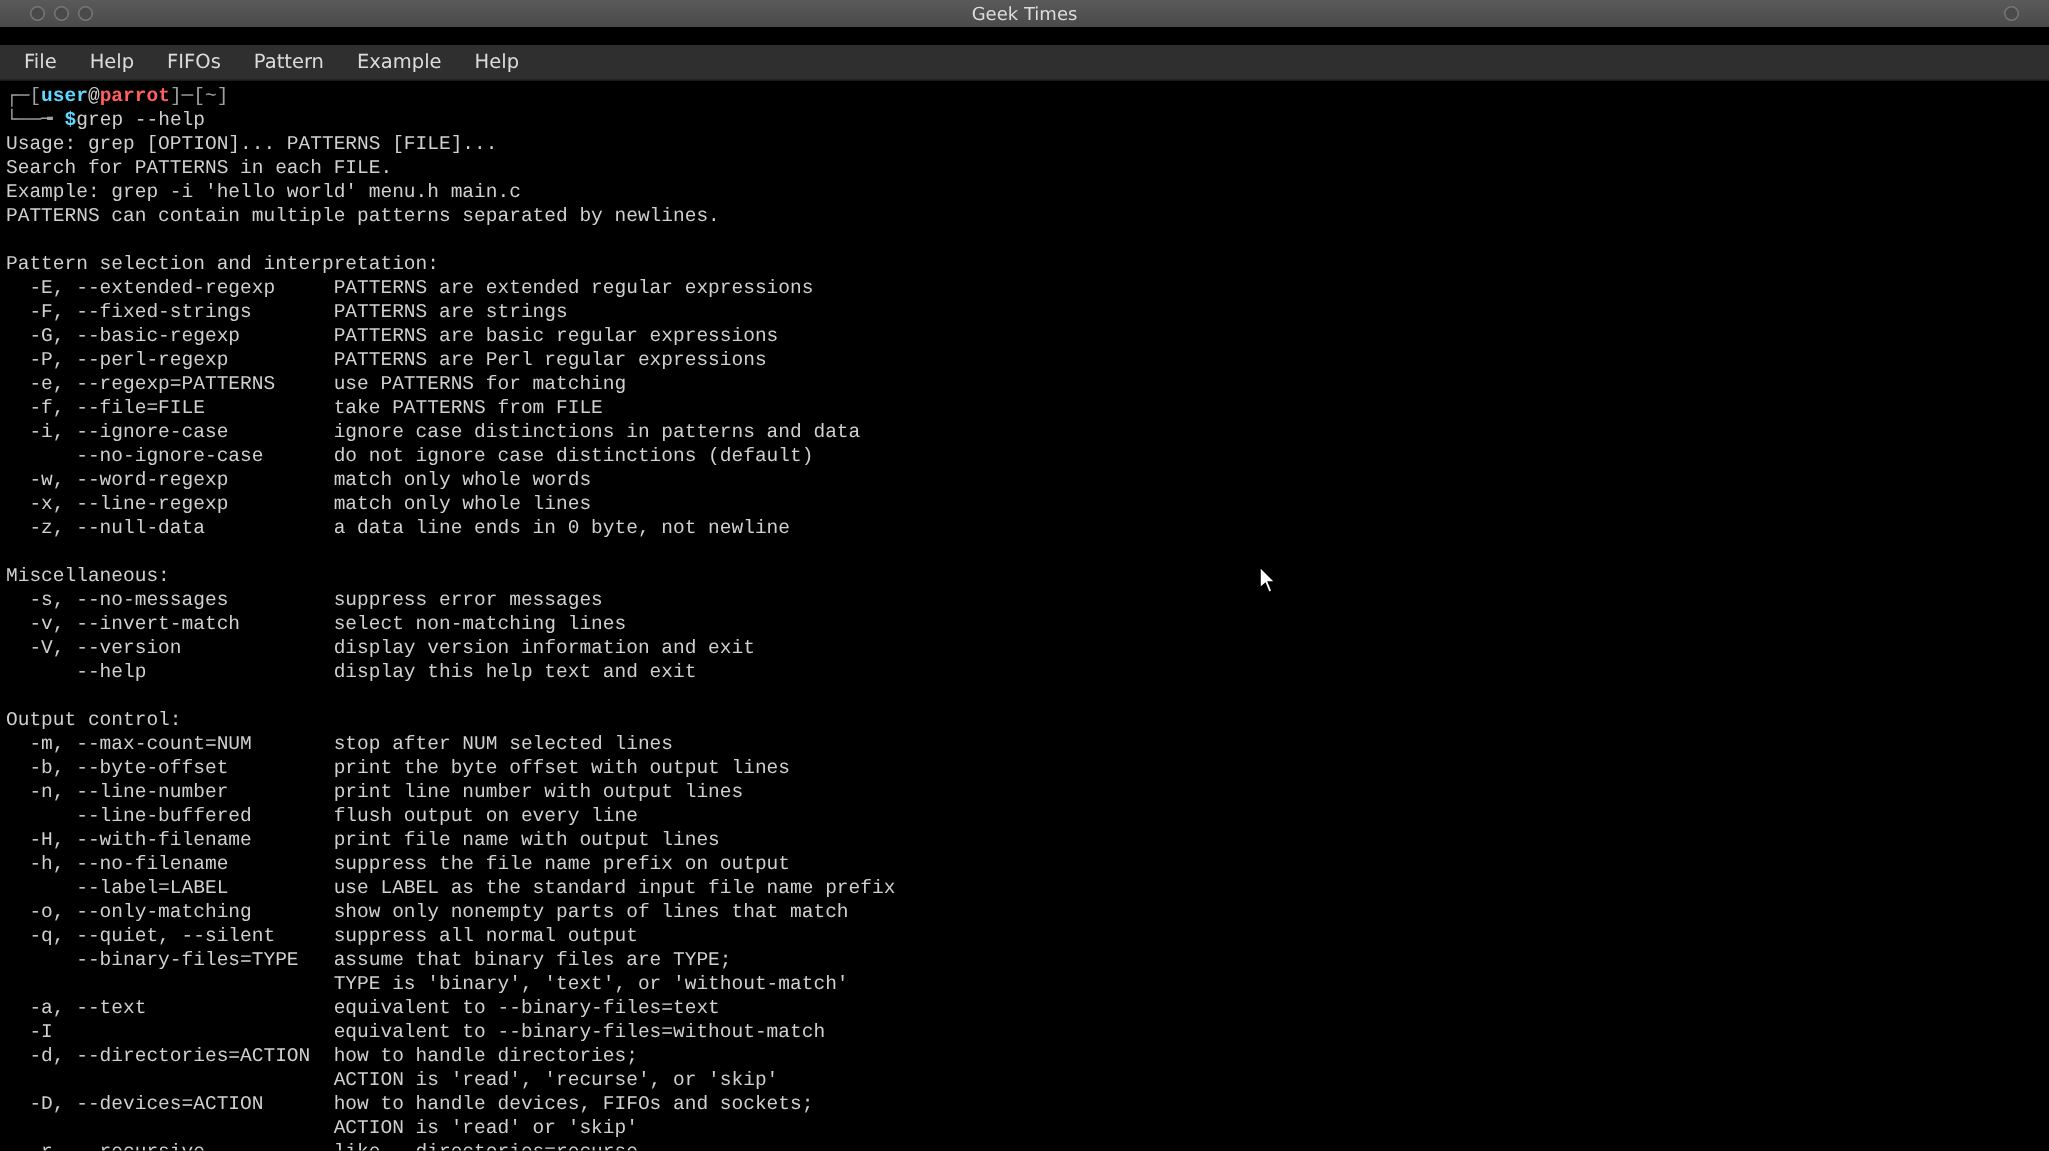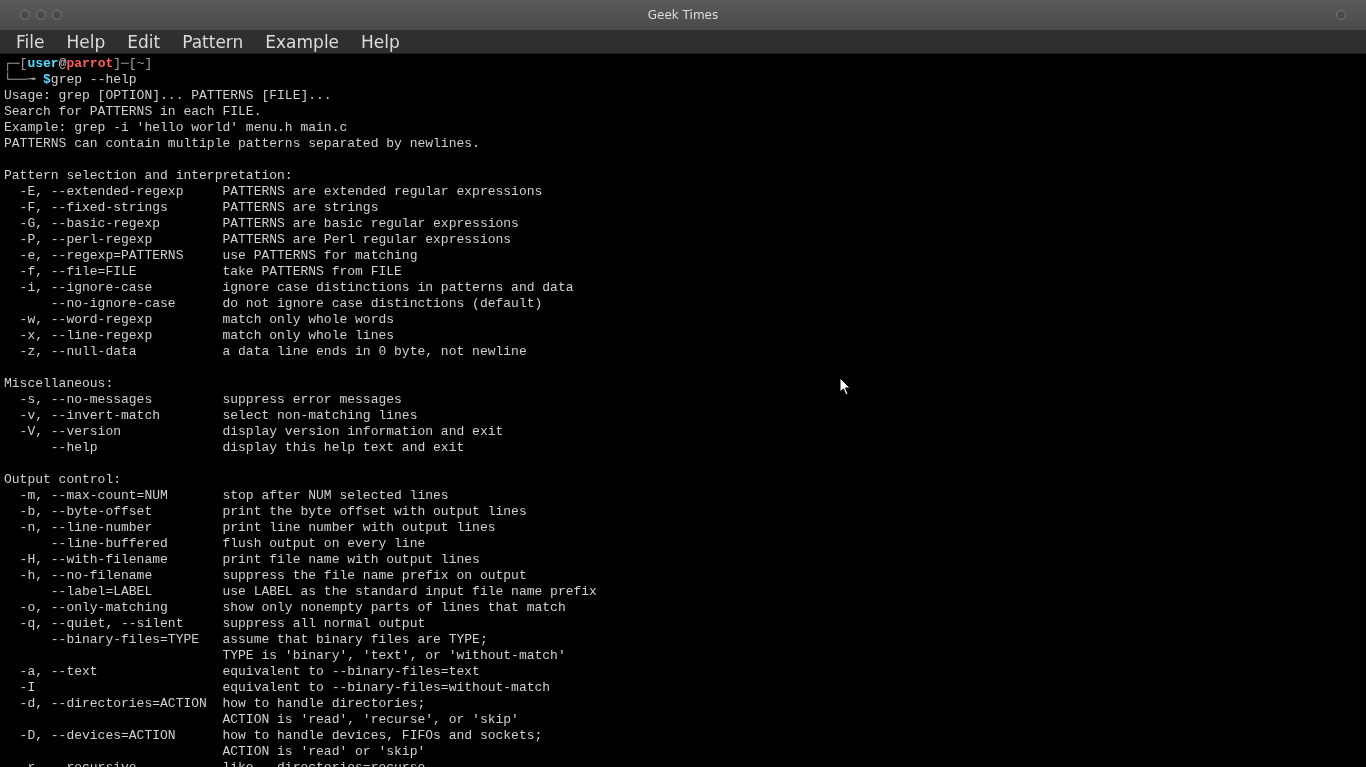--- a/index.html
+++ b/index.html
@@ -4,21 +4,21 @@
 <style>
   * { margin: 0; padding: 0; box-sizing: border-box; }
   html, body {
     width: 1366px;
     height: 767px;
     overflow: hidden;
     font-family: "DejaVu Sans Mono", "Liberation Mono", monospace;
     background: #000;
   }
   .titlebar {
-    height: 30px;
+    height: 18px;
     background: linear-gradient(to bottom, #5a5a5a, #4a4a4a);
     display: flex;
     align-items: center;
     position: relative;
     padding: 0 20px;
     color: #e0e0e0;
     font-family: "DejaVu Sans", sans-serif;
     font-size: 12px;
   }
   .window-buttons-left, .window-buttons-right {
@@ -41,22 +41,23 @@
   }
   .menubar {
     height: 24px;
     background: #2f2f2f;
     display: flex;
     align-items: center;
     padding: 0 6px;
     gap: 2px;
     color: #dcdcdc;
     font-family: "DejaVu Sans", sans-serif;
-    font-size: 17px;
+    font-size: 13px;
     border-bottom: 1px solid #1a1a1a;
+    margin-top: 12px;
   }
   .menu-item {
     padding: 2px 10px;
     cursor: default;
   }
   .terminal {
     background: #000;
     color: #d0d0d0;
     font-size: 13px;
     line-height: 16px;
@@ -93,21 +94,21 @@
   </div>
   <div class="title-text">Geek Times</div>
   <div style="margin-left:auto" class="window-buttons-right">
     <div class="window-btn"></div>
   </div>
 </div>
 
 <div class="menubar">
   <div class="menu-item">File</div>
   <div class="menu-item">Help</div>
-  <div class="menu-item">Edit</div>
+  <div class="menu-item">FIFOs</div>
   <div class="menu-item">Pattern</div>
   <div class="menu-item">Example</div>
   <div class="menu-item">Help</div>
 </div>
 
 <div class="terminal"><span class="ps1-bracket">┌─[</span><span class="ps1-user">user</span><span class="ps1-at">@</span><span class="ps1-host">parrot</span><span class="ps1-bracket">]─[~]</span>
 <span class="ps1-bracket">└──╼ </span><span class="ps1-dollar">$</span><span class="cmd">grep --help</span>
 <span>Usage: grep [OPTION]... PATTERNS [FILE]...</span>
 <span>Search for PATTERNS in each FILE.</span>
 <span>Example: grep -i 'hello world' menu.h main.c</span>

